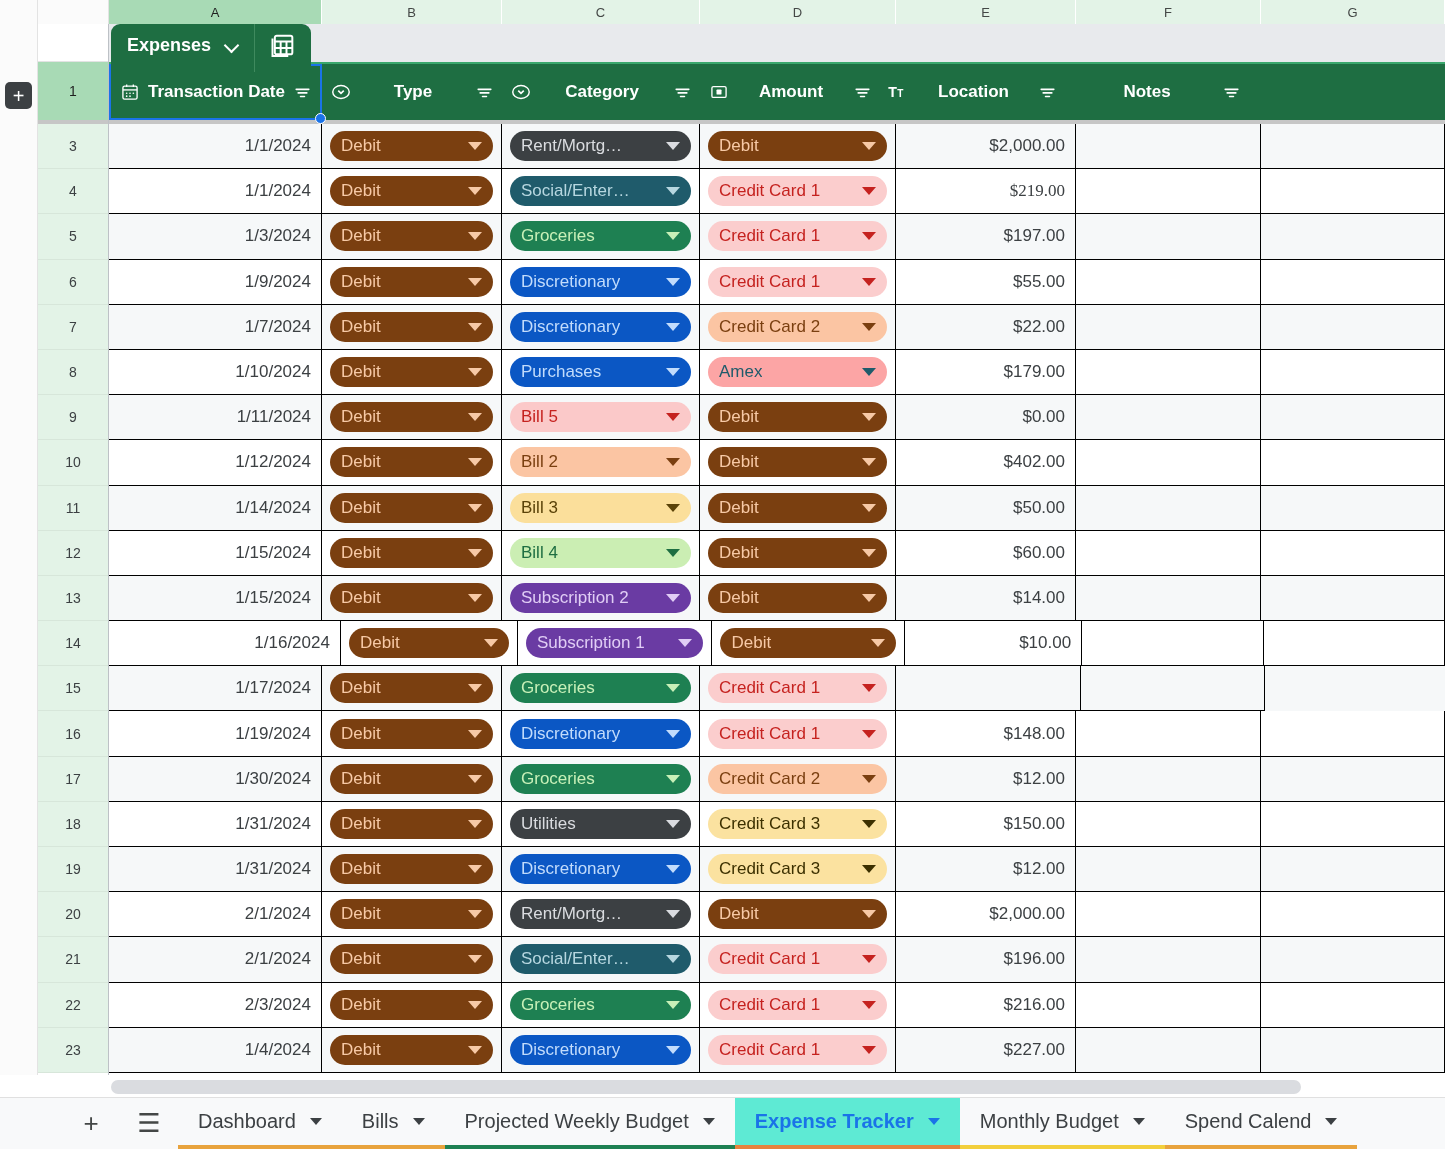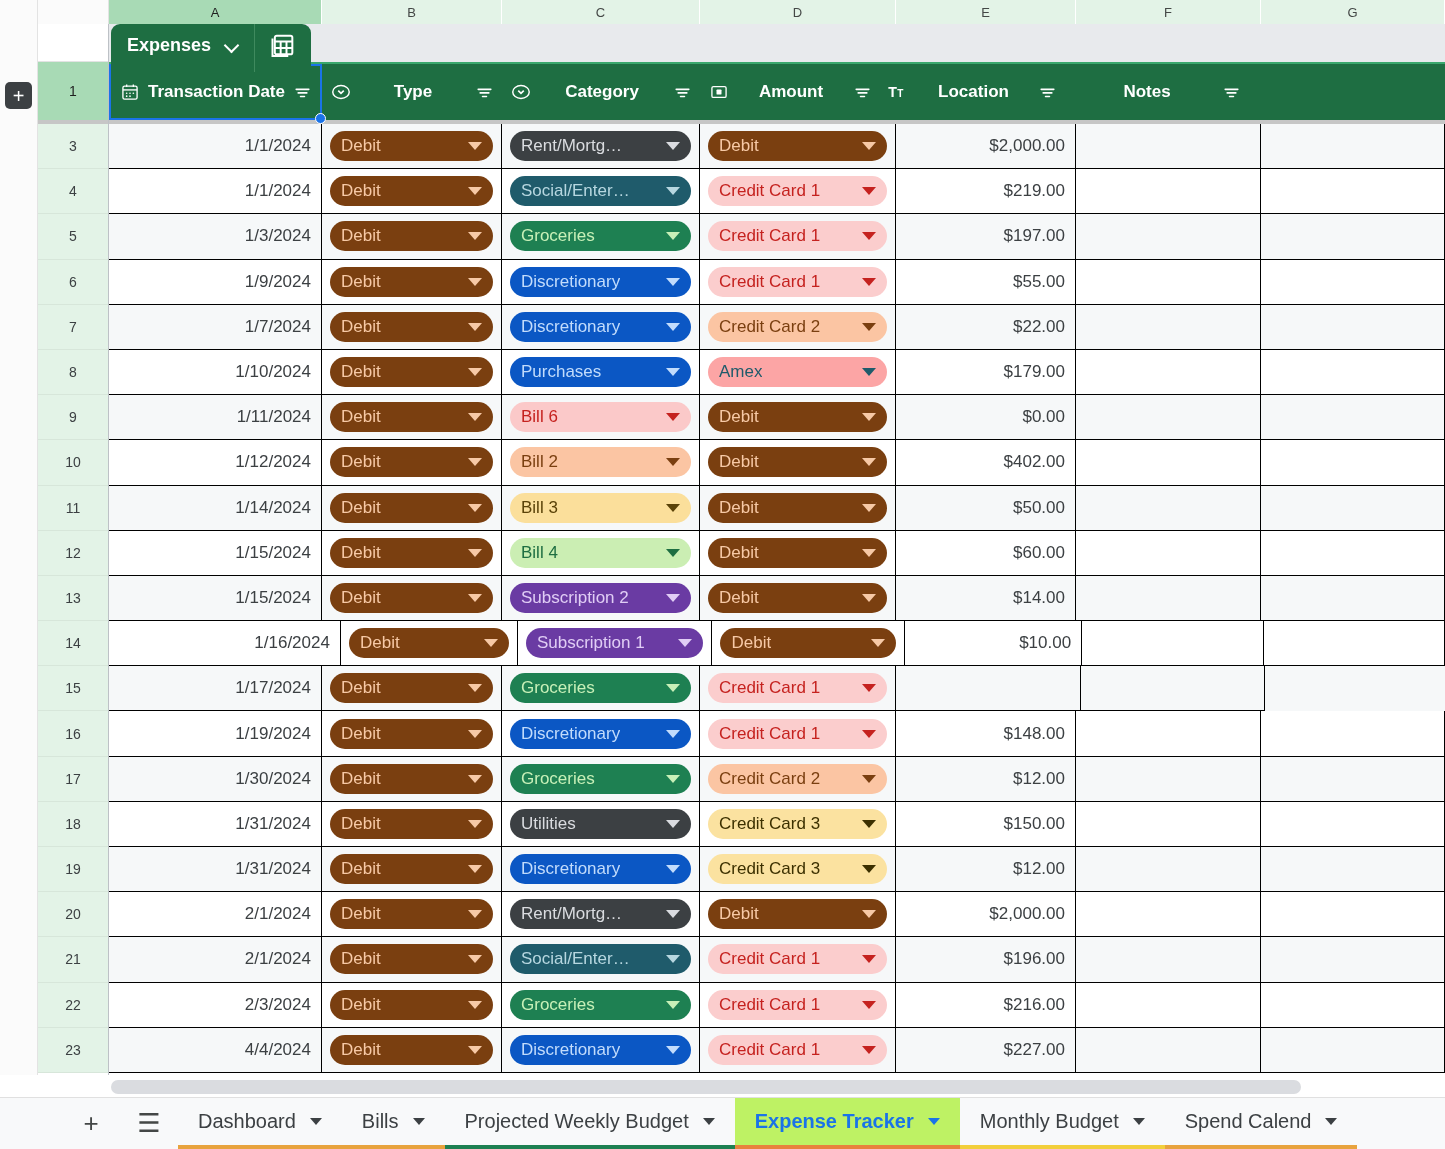--- a/index.html
+++ b/index.html
@@ -201,21 +201,21 @@
   }
   .tbicon.first { margin-left: 62px; }
   .sheettab {
     display: flex; align-items: center; gap: 14px;
     padding: 0 20px;
     font-size: 20px; color: #3c4043;
     position: relative;
     cursor: pointer;
     border-bottom: 4px solid transparent;
   }
-  .sheettab.active { background: #bef264; color: #1a73e8; font-weight: bold; }
+  .sheettab.active { background: #5eead4; color: #1a73e8; font-weight: bold; }
   .sheettab .scaret {
     width: 0; height: 0;
     border-left: 6px solid transparent;
     border-right: 6px solid transparent;
     border-top: 7px solid currentColor;
   }
   .sheettab .ucolor {
     position: absolute; left: 0; right: 0; bottom: -4px; height: 4px;
   }
 </style>
@@ -421,21 +421,21 @@
             <span class="ctext">Social/Enter…</span>
             <span class="caret"></span>
           </span>
         </div>
         <div class="dcell chipcell" style="width: 196px;">
           <span class="chip" style="background:#fbcdcd;color:#c5221f">
             <span class="ctext">Credit Card 1</span>
             <span class="caret"></span>
           </span>
         </div>
-        <div class="dcell num" style="width: 180px;">$219.00</div>
+        <div class="dcell num" style="width: 180px; font-family: Liberation Serif, serif;">$219.00</div>
         <div class="dcell" style="width: 185px;"></div>
         <div class="dcell" style="width: 184px;"></div>
       </div>
       <div class="drow odd">
         <div class="dcell num" style="width: 213px;">1/3/2024</div>
         <div class="dcell chipcell" style="width: 180px;">
           <span class="chip" style="background:#7a3f10;color:#f7c9a6">
             <span class="ctext">Debit</span>
             <span class="caret"></span>
           </span>
@@ -531,21 +531,21 @@
       <div class="drow odd">
         <div class="dcell num" style="width: 213px;">1/11/2024</div>
         <div class="dcell chipcell" style="width: 180px;">
           <span class="chip" style="background:#7a3f10;color:#f7c9a6">
             <span class="ctext">Debit</span>
             <span class="caret"></span>
           </span>
         </div>
         <div class="dcell chipcell" style="width: 198px;">
           <span class="chip" style="background:#fbc9c9;color:#c5221f">
-            <span class="ctext">Bill 6</span>
+            <span class="ctext">Bill 5</span>
             <span class="caret"></span>
           </span>
         </div>
         <div class="dcell chipcell" style="width: 196px;">
           <span class="chip" style="background:#7a3f10;color:#f7c9a6">
             <span class="ctext">Debit</span>
             <span class="caret"></span>
           </span>
         </div>
         <div class="dcell num" style="width: 180px;">$0.00</div>
@@ -857,21 +857,21 @@
           <span class="chip" style="background:#fbcdcd;color:#c5221f">
             <span class="ctext">Credit Card 1</span>
             <span class="caret"></span>
           </span>
         </div>
         <div class="dcell num" style="width: 180px;">$216.00</div>
         <div class="dcell" style="width: 185px;"></div>
         <div class="dcell" style="width: 184px;"></div>
       </div>
       <div class="drow odd">
-        <div class="dcell num" style="width: 213px;">4/4/2024</div>
+        <div class="dcell num" style="width: 213px;">1/4/2024</div>
         <div class="dcell chipcell" style="width: 180px;">
           <span class="chip" style="background:#7a3f10;color:#f7c9a6">
             <span class="ctext">Debit</span>
             <span class="caret"></span>
           </span>
         </div>
         <div class="dcell chipcell" style="width: 198px;">
           <span class="chip" style="background:#0b57c4;color:#c2dcfc">
             <span class="ctext">Discretionary</span>
             <span class="caret"></span>

